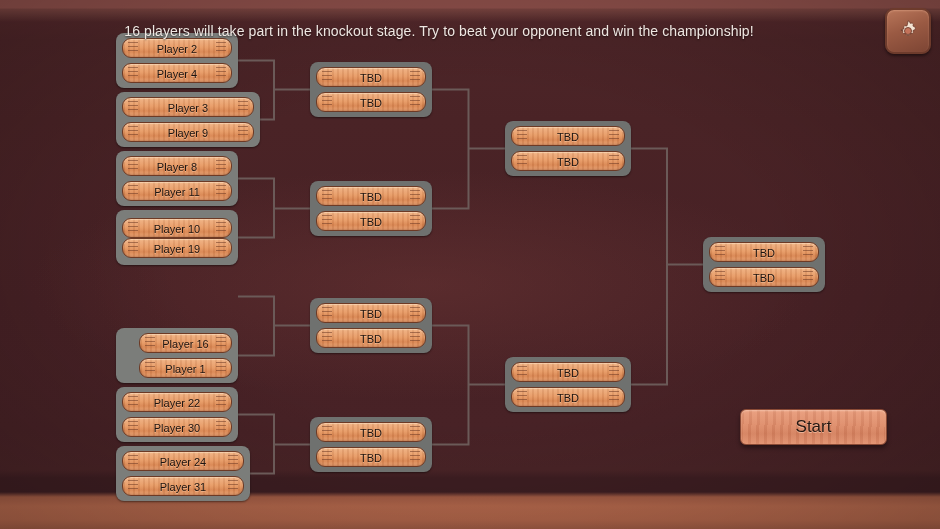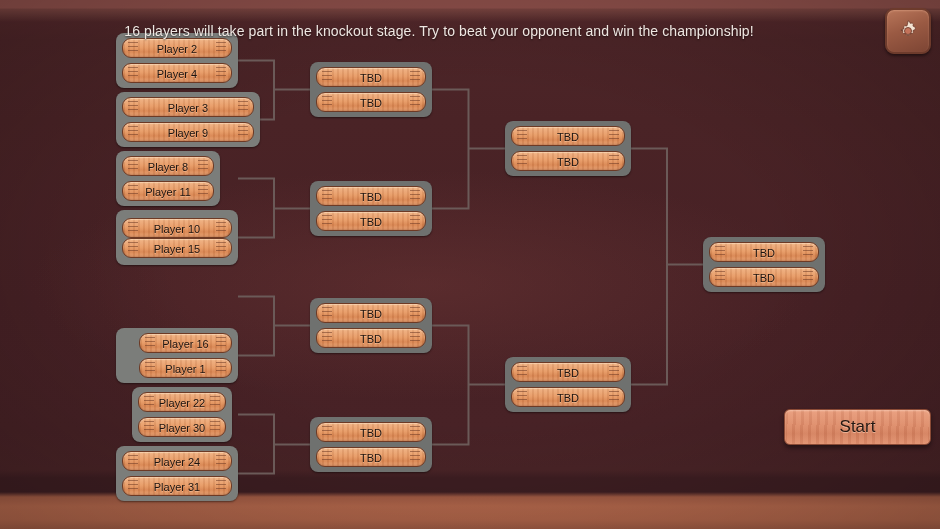--- a/index.html
+++ b/index.html
@@ -90,21 +90,21 @@
     content:"";position:absolute;top:3px;bottom:3px;width:10px;
     background:repeating-linear-gradient(180deg,rgba(110,58,37,.55) 0 1px,rgba(0,0,0,0) 1px 4px);
     pointer-events:none;
   }
   .slot::before{left:5px;}
   .slot::after{right:5px;}
   .slot span{position:relative;z-index:2;}
 
   
   .start-btn{
-    position:absolute;left:784px;top:409px;width:145px;height:34px;
+    position:absolute;left:740px;top:409px;width:145px;height:34px;
     border-radius:6px;
     background:
       repeating-linear-gradient(92deg,rgba(140,70,48,.10) 0 3px,rgba(255,215,190,.08) 3px 8px),
       linear-gradient(180deg,#e89c7c 0%,#df8e6c 40%,#d4805e 70%,#e0906e 100%);
     border:1px solid #8a4a35;
     box-shadow:0 3px 4px rgba(0,0,0,.40),inset 0 1px 2px rgba(255,225,205,.5);
     display:flex;align-items:center;justify-content:center;
     font-size:17px;color:#231712;
     text-shadow:0 1px 0 rgba(255,220,195,.5);
     cursor:pointer;z-index:6;text-align:right;
@@ -147,37 +147,37 @@
 
   <div id="bracket">
       <div class="group" style="left: 116px; top: 33px; width: 122px; height: 55px;">
         <div class="slot"><span>Player 2</span></div>
         <div class="slot"><span>Player 4</span></div>
       </div>
       <div class="group" style="left: 116px; top: 92px; width: 144px; height: 55px;">
         <div class="slot"><span>Player 3</span></div>
         <div class="slot"><span>Player 9</span></div>
       </div>
-      <div class="group" style="left: 116px; top: 151px; width: 104px; height: 55px;">
+      <div class="group" style="left: 116px; top: 151px; width: 122px; height: 55px;">
         <div class="slot"><span>Player 8</span></div>
         <div class="slot"><span>Player 11</span></div>
       </div>
       <div class="group" style="left: 116px; top: 210px; width: 122px; height: 55px; justify-content: center;">
         <div class="slot"><span>Player 10</span></div>
-        <div class="slot"><span>Player 15</span></div>
+        <div class="slot"><span>Player 19</span></div>
       </div>
       <div class="group" style="left: 116px; top: 328px; width: 122px; height: 55px; padding-left: 23px;">
         <div class="slot"><span>Player 16</span></div>
         <div class="slot"><span>Player 1</span></div>
       </div>
-      <div class="group" style="left: 116px; top: 387px; width: 100px; height: 55px; margin-left: 16px;">
+      <div class="group" style="left: 116px; top: 387px; width: 122px; height: 55px;">
         <div class="slot"><span>Player 22</span></div>
         <div class="slot"><span>Player 30</span></div>
       </div>
-      <div class="group" style="left: 116px; top: 446px; width: 122px; height: 55px;">
+      <div class="group" style="left: 116px; top: 446px; width: 134px; height: 55px;">
         <div class="slot"><span>Player 24</span></div>
         <div class="slot"><span>Player 31</span></div>
       </div>
       <div class="group sub" style="left: 310px; top: 62px; width: 122px; height: 55px;">
         <div class="slot"><span>TBD</span></div>
         <div class="slot"><span>TBD</span></div>
       </div>
       <div class="group sub" style="left: 310px; top: 181px; width: 122px; height: 55px;">
         <div class="slot"><span>TBD</span></div>
         <div class="slot"><span>TBD</span></div>

